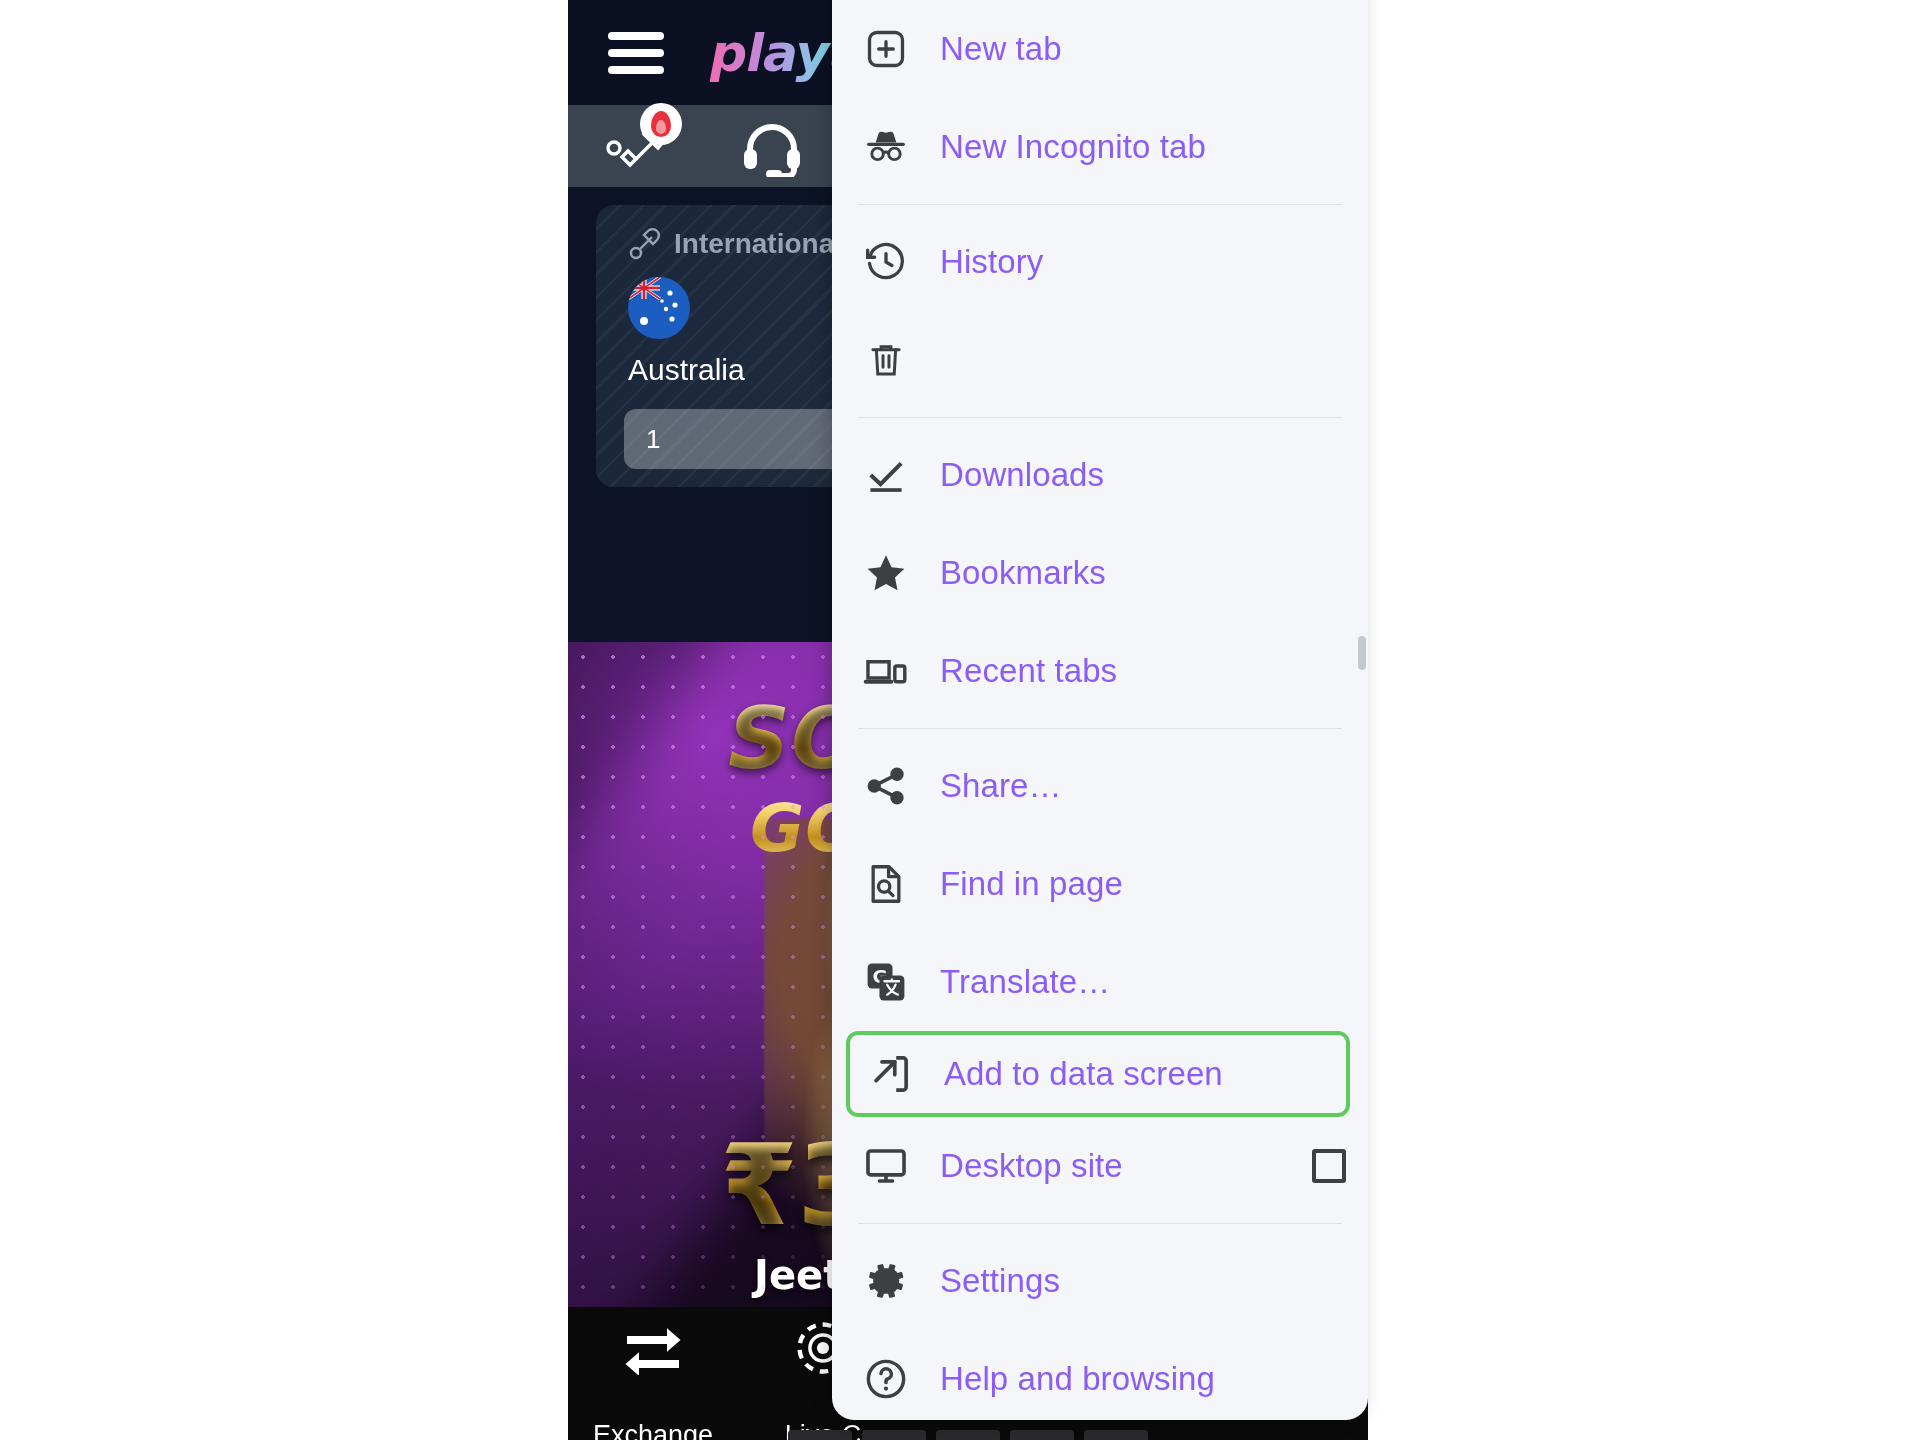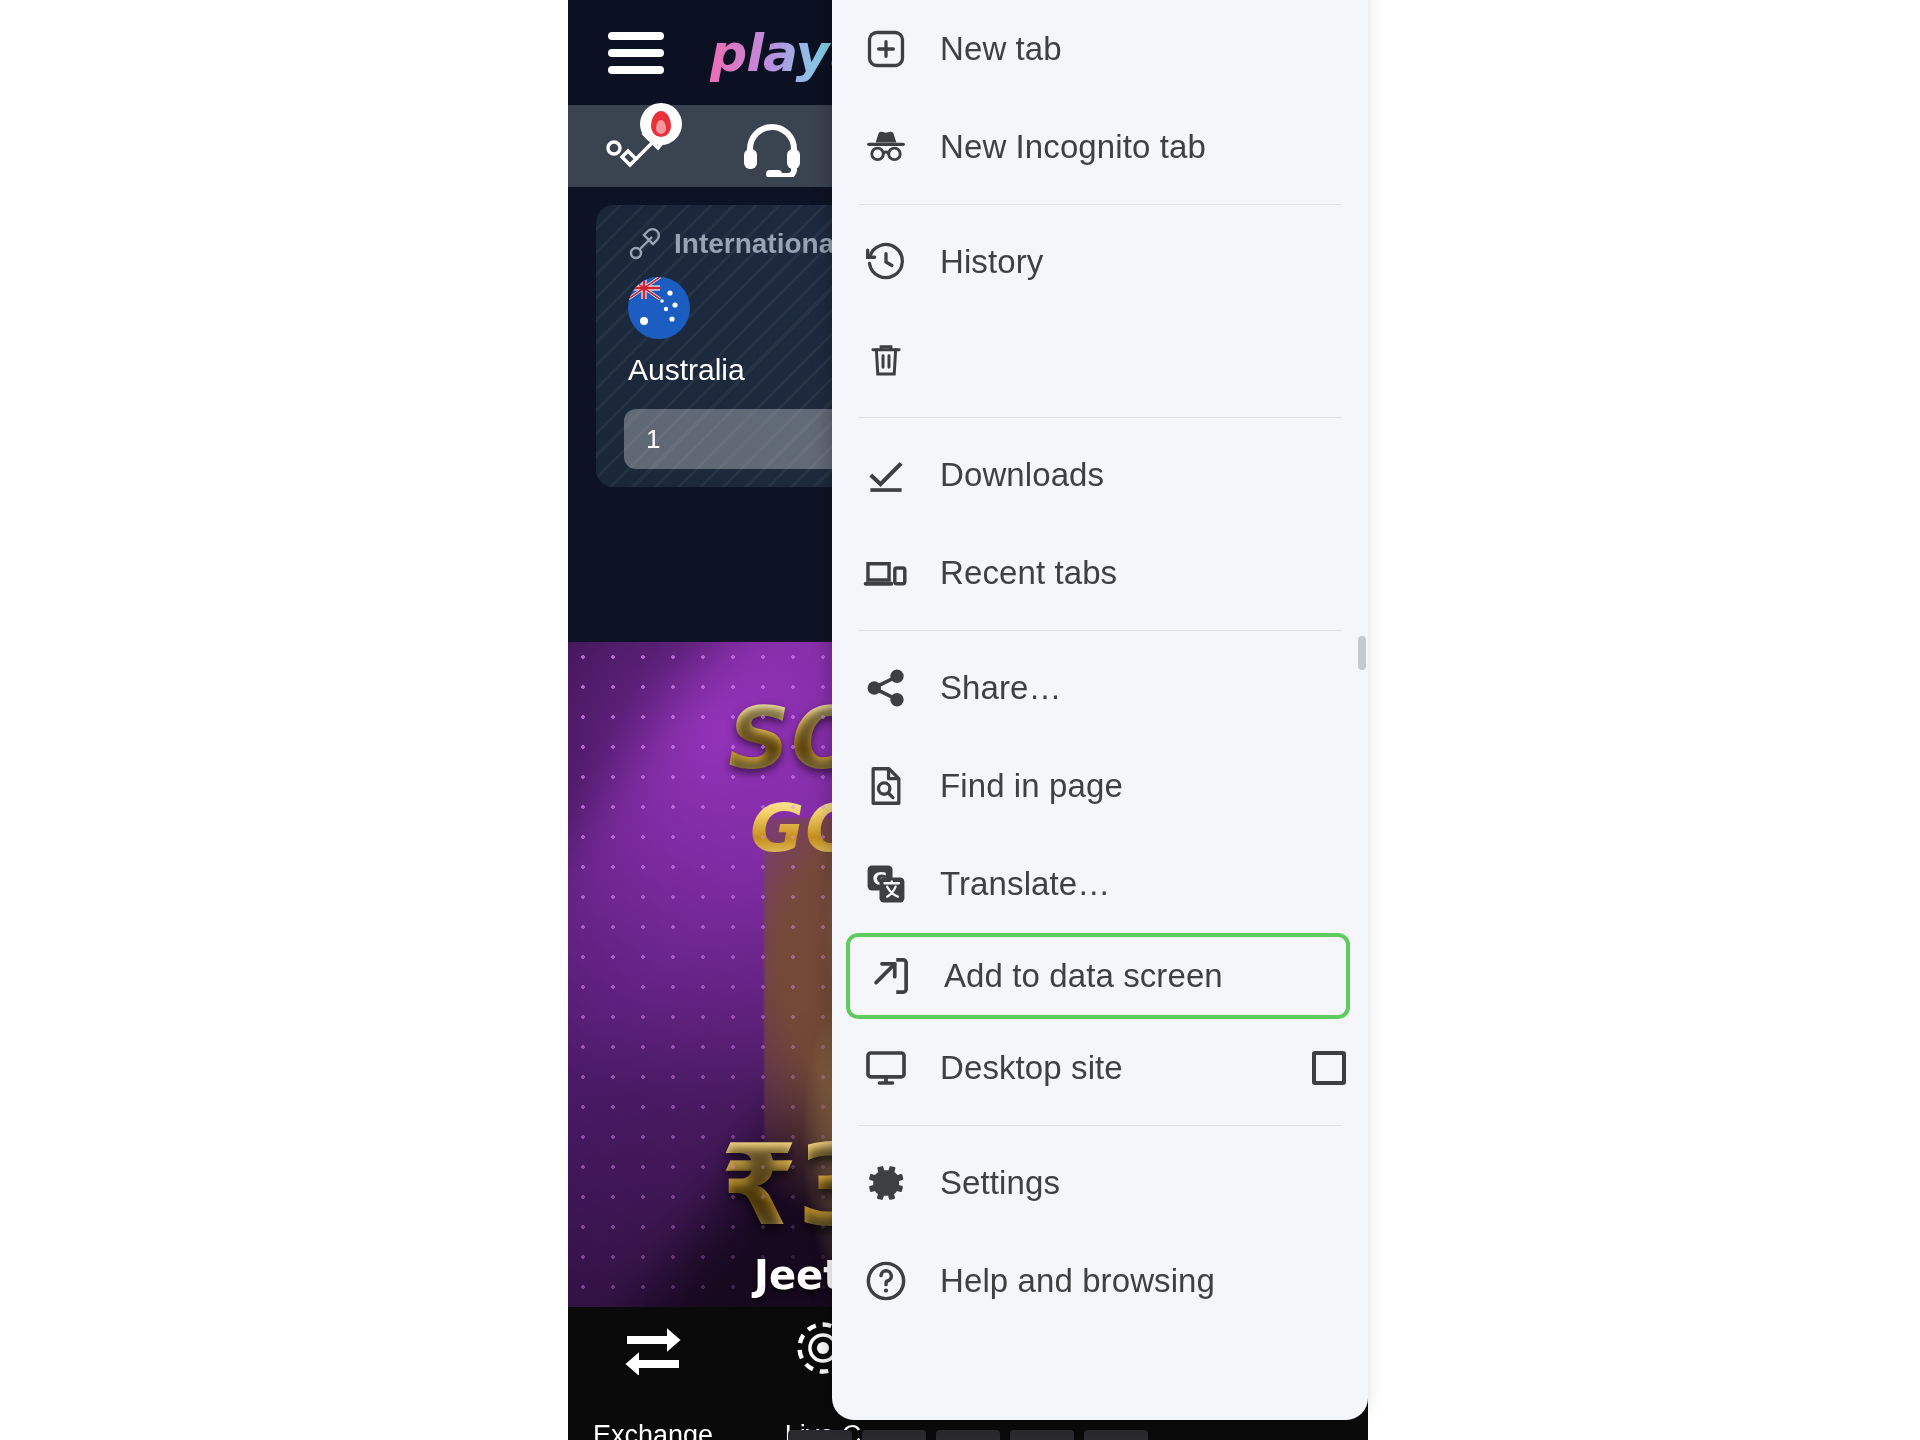--- a/index.html
+++ b/index.html
@@ -184,21 +184,21 @@
     padding-top: 20px;
     overflow:hidden;
   }
   .mi {
     display:flex; align-items:center;
     height: 98px; padding-left: 26px; padding-right: 22px;
     position:relative;
   }
   .mi .ico { width: 56px; height: 56px; flex:none;
      display:flex; align-items:center; justify-content:center; color:#3c4043; }
-  .mi .lbl { margin-left: 26px; font-size: 33px; color:#404040;
+  .mi .lbl { margin-left: 26px; font-size: 33px; color:#8b5cf6;
      white-space:nowrap; letter-spacing:.1px; }
   .mi .trail { margin-left:auto; }
   .divider { height: 1px; background:#dfe2e7; margin: 8px 26px; }
   .mi.highlight {
     border: 4px solid #5fcb5f; border-radius: 12px;
     margin: 0 18px 0 14px;
     padding-left: 12px;
     height: 86px;
   }
   .checkbox-sq { width: 34px; height: 34px; border: 4px solid #3c4043;
@@ -390,20 +390,28 @@
     <div class="mi">
       <span class="ico">
         <svg width="44" height="44" viewBox="0 0 24 24" fill="none" stroke="#3c4043" stroke-width="2.2" stroke-linecap="square">
           <path d="M4.5 12.8 L9 17 L19.5 6.4"></path>
           <path d="M4.5 20.2h15" stroke-width="2"></path>
         </svg>
       </span>
       <span class="lbl">Downloads</span>
     </div>
 
+    <div class="mi">
+      <span class="ico">
+        <svg width="46" height="46" viewBox="0 0 24 24" fill="#3c4043">
+          <path d="M12 2.8 14.9 9 21.6 9.8 16.7 14.4 18 21 12 17.8 6 21 7.3 14.4 2.4 9.8 9.1 9z"></path>
+        </svg>
+      </span>
+      <span class="lbl">Bookmarks</span>
+    </div>
 
     <div class="mi">
       <span class="ico">
         <svg width="46" height="46" viewBox="0 0 24 24" fill="none" stroke="#3c4043" stroke-width="1.8">
           <path d="M2.6 7.2h11v8.4h-11z"></path>
           <path d="M1.4 17.6h13.4" stroke-linecap="round" stroke-width="2"></path>
           <rect x="16.6" y="9.4" width="5.2" height="8.2" rx="1"></rect>
         </svg>
       </span>
       <span class="lbl">Recent tabs</span>

